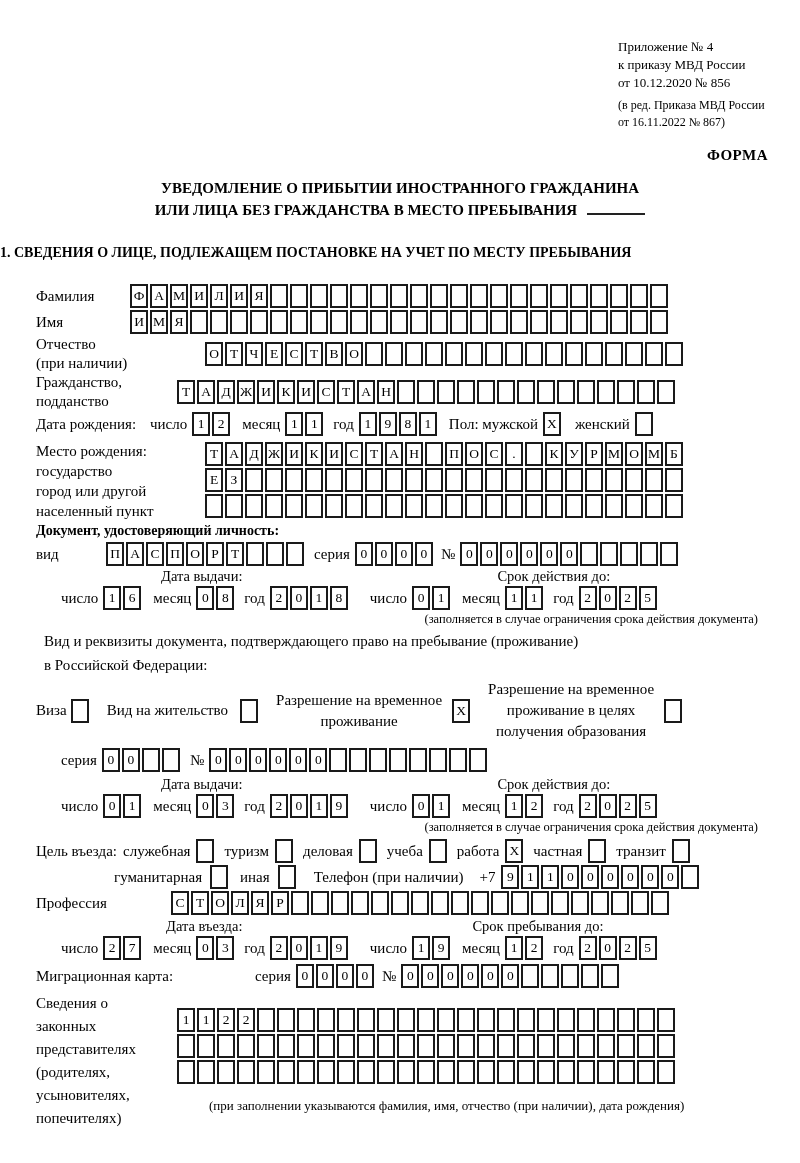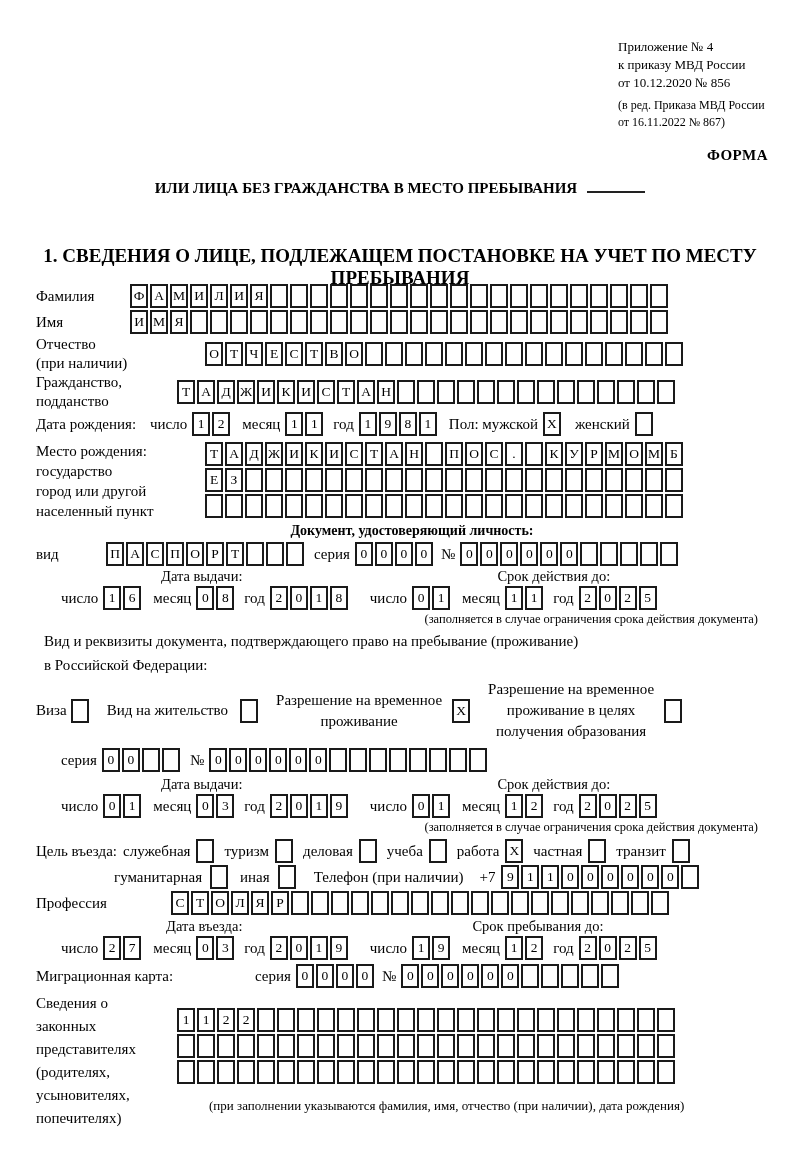--- a/index.html
+++ b/index.html
@@ -6,21 +6,21 @@
   html,body { background:#fff; }
   body {
     width:800px; height:1163px; position:relative;
     font-family:"Liberation Serif", serif; color:#000; overflow:hidden;
   }
   .appendix { position:absolute; left:618px; top:38px; font-size:13px; line-height:18px; }
   .appendix .edition { margin-top:5px; font-size:12px; line-height:17px; }
   .forma { position:absolute; top:147px; right:32px; font-weight:bold; font-size:15px; letter-spacing:.5px; }
   .title { position:absolute; top:177px; left:0; width:100%; text-align:center; font-weight:bold; font-size:15px; line-height:22px; }
   .blank-line { display:inline-block; width:58px; border-bottom:2px solid #222; margin-left:10px; height:14px; }
-  .sec1 { position:absolute; top:245px; left:0; width:100%; text-align:center; font-weight:bold; font-size:19px; }
+  .sec1 { position:absolute; top:245px; left:0; width:100%; font-weight:bold; font-size:14px; }
 
   .main { position:absolute; top:284px; left:36px; width:752px; font-size:15px; }
   .row { display:flex; align-items:center; margin-bottom:2px; white-space:nowrap; }
   .row.top { align-items:center; }
   .cells { display:inline-flex; flex:none; }
   .cell {
     flex:none; width:18px; height:24px; border:2px solid #1a1a1a; margin-right:2px;
     font-size:13.5px; line-height:20px; text-align:center; font-family:"Liberation Serif", serif;
   }
   .cellrows .cells { display:flex; margin-bottom:2px; }
@@ -30,21 +30,21 @@
   .lab141 { flex:0 0 141px; line-height:19px; }
   .lab135 { flex:0 0 135px; }
   .lab219 { flex:0 0 219px; }
   .lab70  { flex:0 0 70px; }
   .lab114 { flex:0 0 114px; }
   .two-line { height:36px; }
   .w { margin-right:5px; flex:none; }
   .ml4{margin-left:4px;} .ml6{margin-left:6px;} .ml8{margin-left:8px;} .ml10{margin-left:10px;}
   .ml12{margin-left:12px;} .ml16{margin-left:16px;} .ml20{margin-left:20px;}
   .dg { display:inline-flex; align-items:center; flex:none; }
-  .dochead { text-align:center; font-weight:bold; font-size:14px; margin:2px 0 3px 0; }
+  .dochead { text-align:left; font-weight:bold; font-size:14px; margin:2px 0 3px 0; }
   .dlabels { display:flex; font-size:14.5px; margin-bottom:1px; }
   .note-right { text-align:right; font-size:12.5px; margin:0 30px 4px 0; }
   .intro { font-size:15px; line-height:21px; margin-bottom:3px;margin-left:8px; }
   .optlabel { display:inline-block; text-align:center; line-height:21px; vertical-align:top; }
   .stay-options { margin-bottom:6px; }
   .reps-note { margin-top:14px; margin-left:32px; font-size:13px; white-space:nowrap; }
 </style>
 </head>
 <body>
 
@@ -54,20 +54,21 @@
   <div>от 10.12.2020 № 856</div>
   <div class="edition">
     <div>(в ред. Приказа МВД России</div>
     <div>от 16.11.2022 № 867)</div>
   </div>
 </div>
 
 <div class="forma">ФОРМА</div>
 
 <div class="title">
+  <div>УВЕДОМЛЕНИЕ О ПРИБЫТИИ ИНОСТРАННОГО ГРАЖДАНИНА</div>
   <div><span>ИЛИ ЛИЦА БЕЗ ГРАЖДАНСТВА В МЕСТО ПРЕБЫВАНИЯ</span><span class="blank-line"></span></div>
 </div>
 
 <div class="sec1">1. СВЕДЕНИЯ О ЛИЦЕ, ПОДЛЕЖАЩЕМ ПОСТАНОВКЕ НА УЧЕТ ПО МЕСТУ ПРЕБЫВАНИЯ</div>
 
 <div class="main">
 
   <div class="row">
     <span class="lab94">Фамилия</span>
     <span class="cells">

